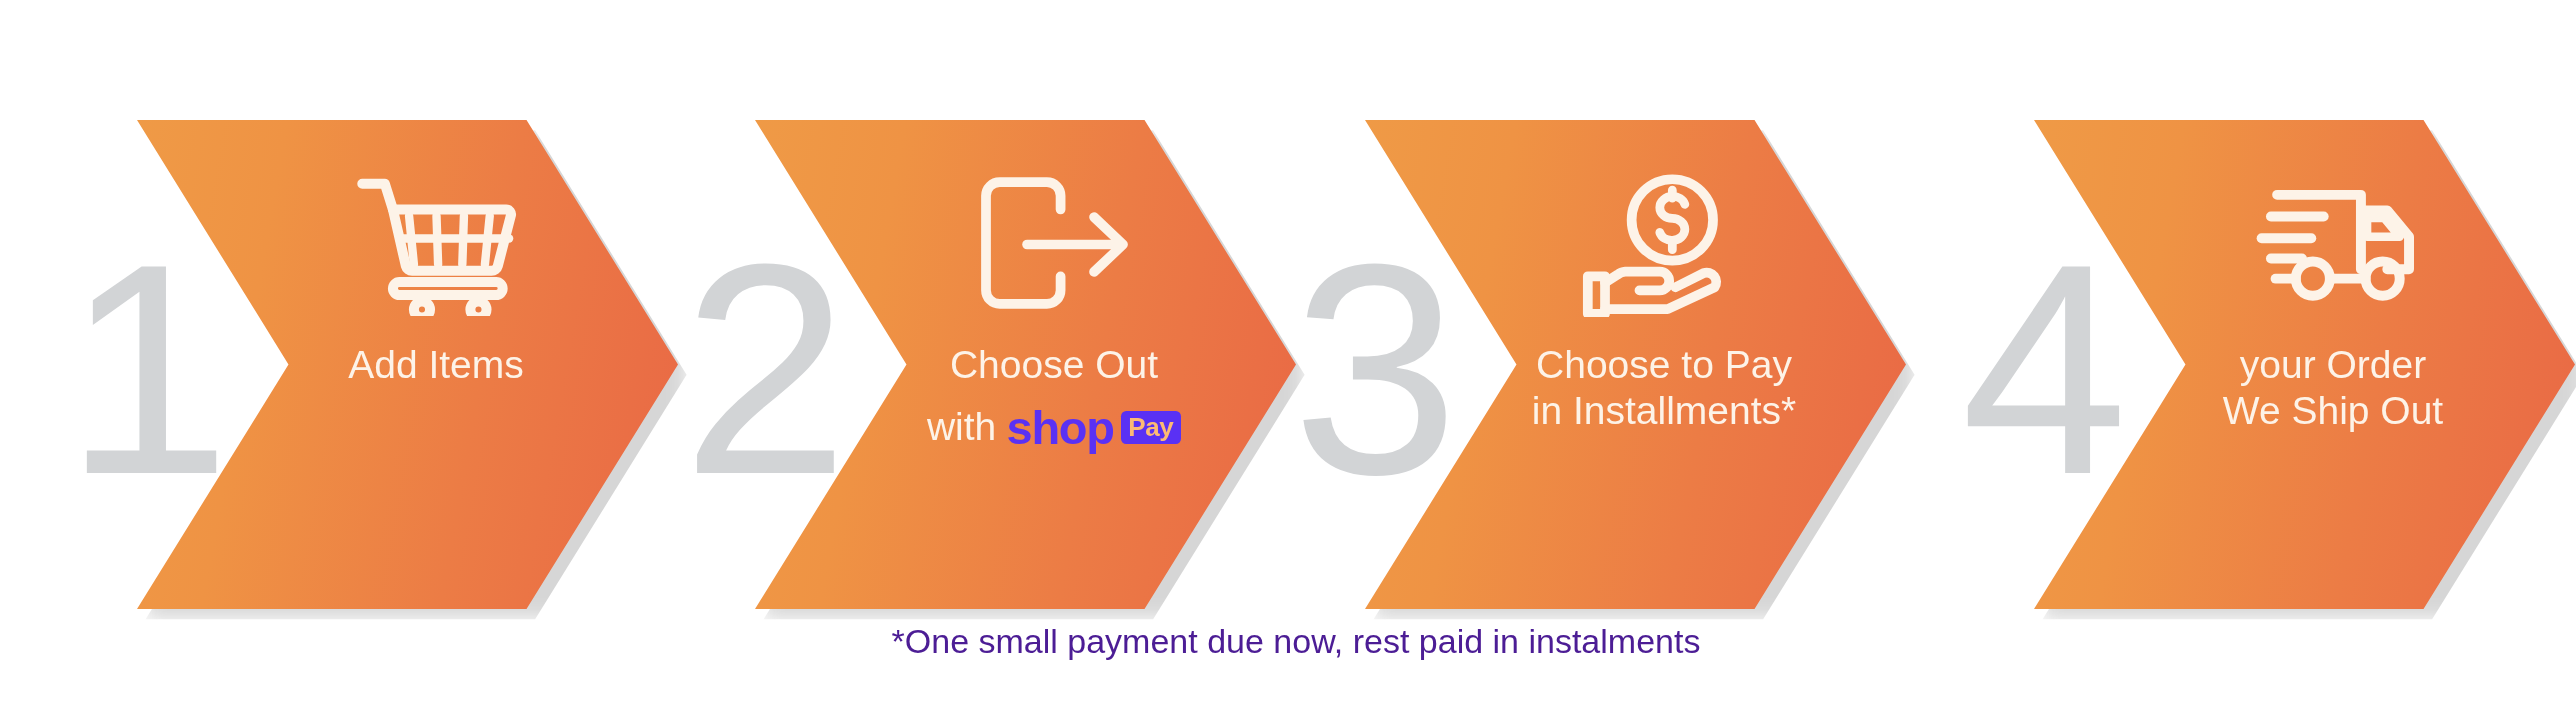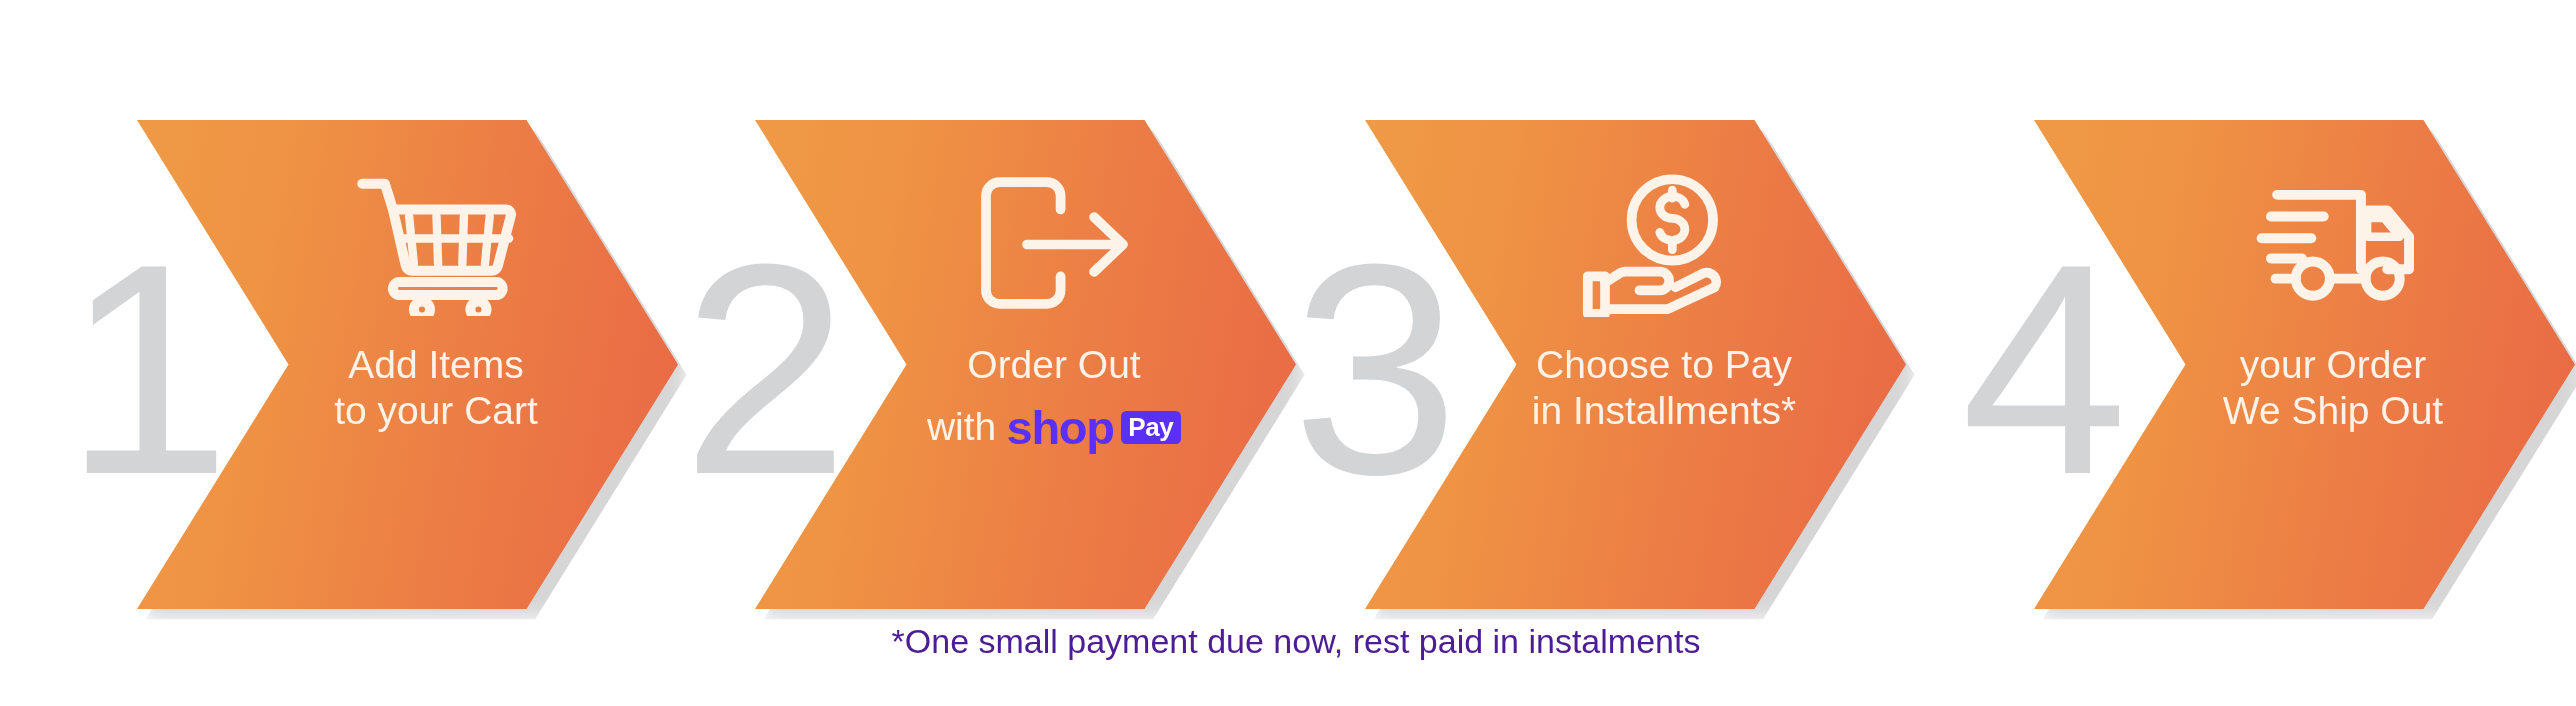--- a/index.html
+++ b/index.html
@@ -127,21 +127,21 @@
   }
   .shoppay-with { color: #fdf3e8; font-size: 39px; }
   .shoppay-shop {
     color: #5a31f4;
     font-size: 47px;
     font-weight: 700;
     letter-spacing: -1.3px;
   }
   .shoppay-badge {
     background: #5a31f4;
-    color: #ffffff;
+    color: #fdba74;
     font-size: 26px;
     font-weight: 600;
     border-radius: 5.2px;
     padding: 2.6px 7.7px 4.3px 7.7px;
     line-height: 1;
     letter-spacing: -0.4px;
     margin-left: -3.4px;
   }
 
   
@@ -173,41 +173,40 @@
             <path d="M23 22 h70 a3 3 0 0 1 3 4 l-8 31 a4 4 0 0 1 -4 3 h-49 a4 4 0 0 1 -4 -3 z"></path>
             <path d="M33 26 l3 30 M50 26 l1 30 M67 26 l-1 30 M83 26 l-3 30" stroke-width="5.2"></path>
             <path d="M27 40 h68" stroke-width="5.2"></path>
             <path d="M27 67 h60 a4 4 0 0 1 0 8 h-60 a4 4 0 0 1 0 -8 z"></path>
             <circle cx="41" cy="84" r="5"></circle>
             <circle cx="76" cy="84" r="5"></circle>
           </svg>
         </div>
         <div class="step-label">
           <span class="line">Add Items</span>
-          <span class="line">to your Cart</span>
         </div>
       </div>
     </div>
   </div>
 
   <div class="step step-2">
     <div class="step-number">2</div>
     <div class="chevron-wrap">
       <div class="chevron-shadow"></div>
       <div class="chevron"></div>
       <div class="chevron-content">
         <div class="icon-slot">
           <svg width="159" height="137" viewBox="0 0 104 90" fill="none" stroke="#fdf3e8" stroke-width="6.4" stroke-linecap="round" stroke-linejoin="round">
             <path d="M56 22 v-9 a9 9 0 0 0 -9 -9 h-31 a9 9 0 0 0 -9 9 v62 a9 9 0 0 0 9 9 h31 a9 9 0 0 0 9 -9 v-9"></path>
             <path d="M34 45 h62"></path>
             <path d="M78 27 l19 18 -19 18"></path>
           </svg>
         </div>
         <div class="step-label">
-          <span class="line">Order Out</span>
+          <span class="line">Choose Out</span>
           <span class="shoppay-line">
             <span class="shoppay-with">with</span>
             <span class="shoppay-shop">shop</span>
             <span class="shoppay-badge">Pay</span>
           </span>
         </div>
       </div>
     </div>
   </div>
 

